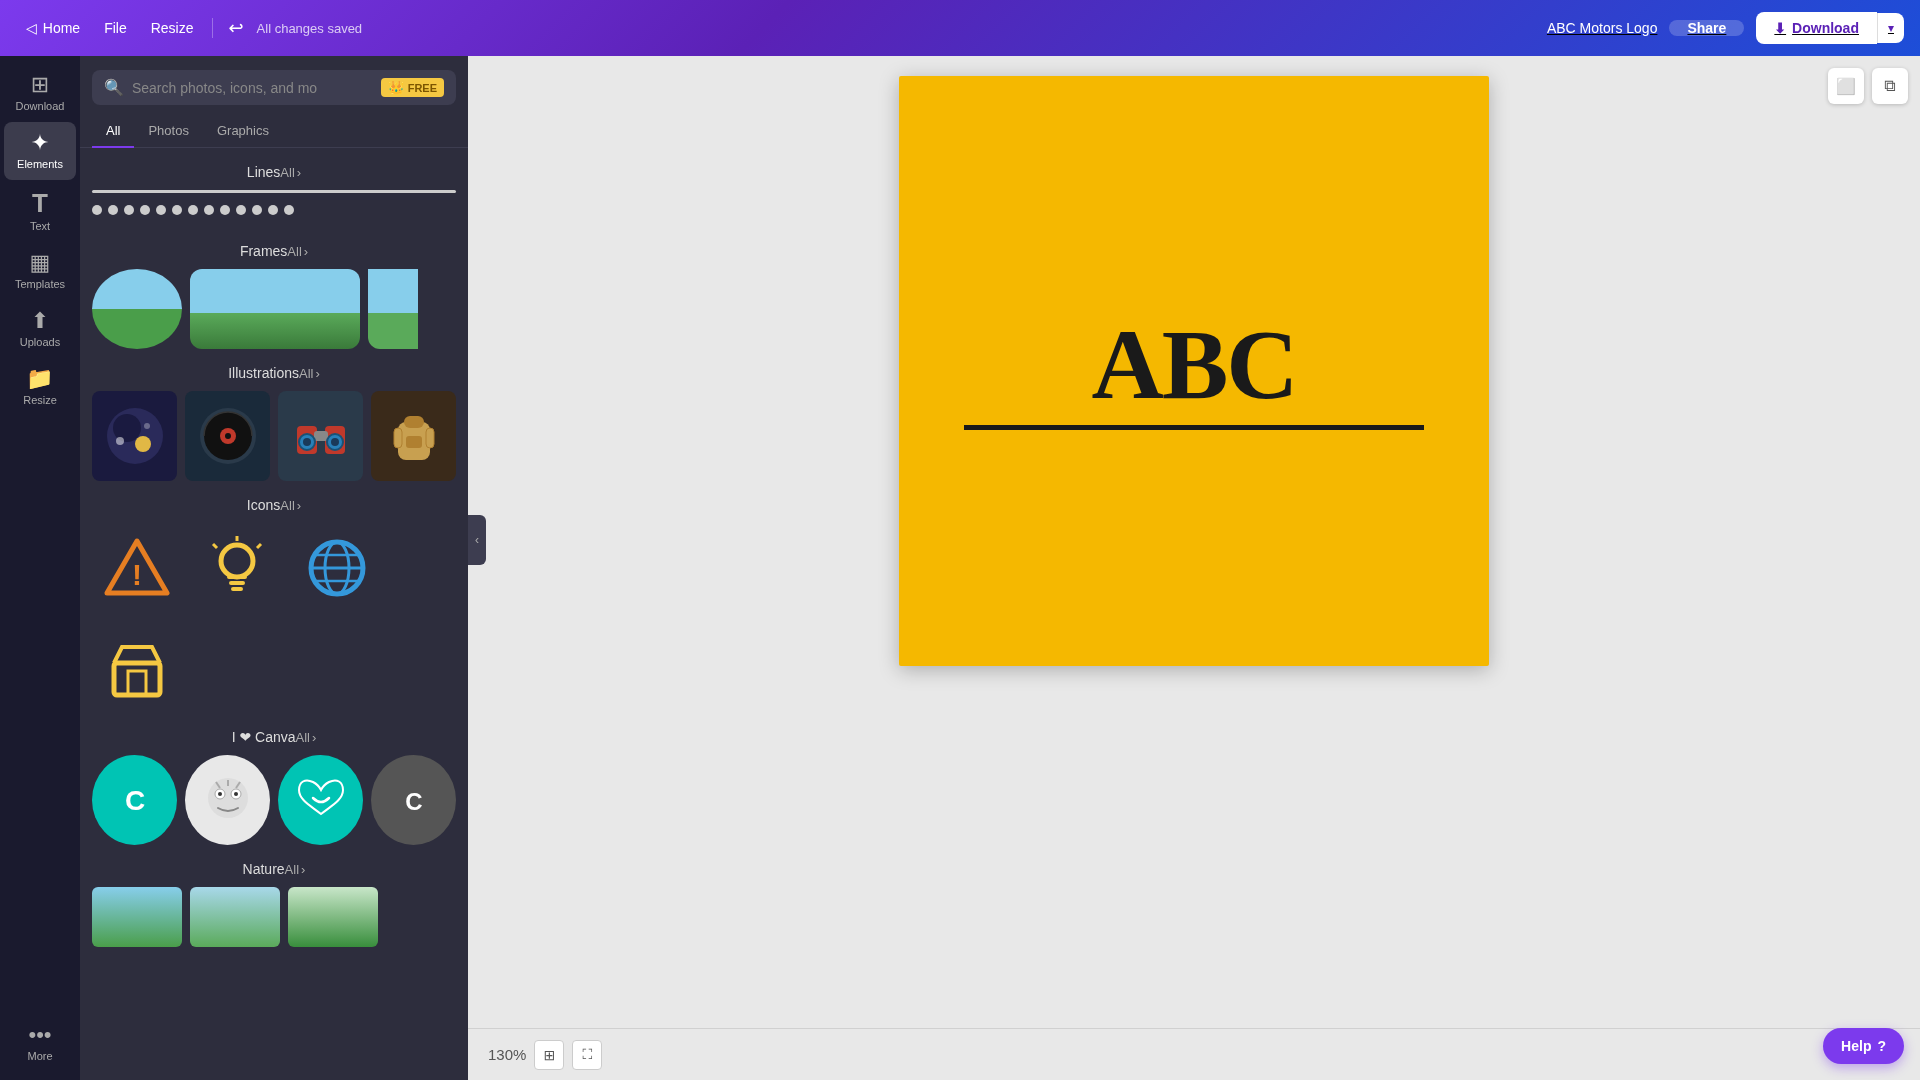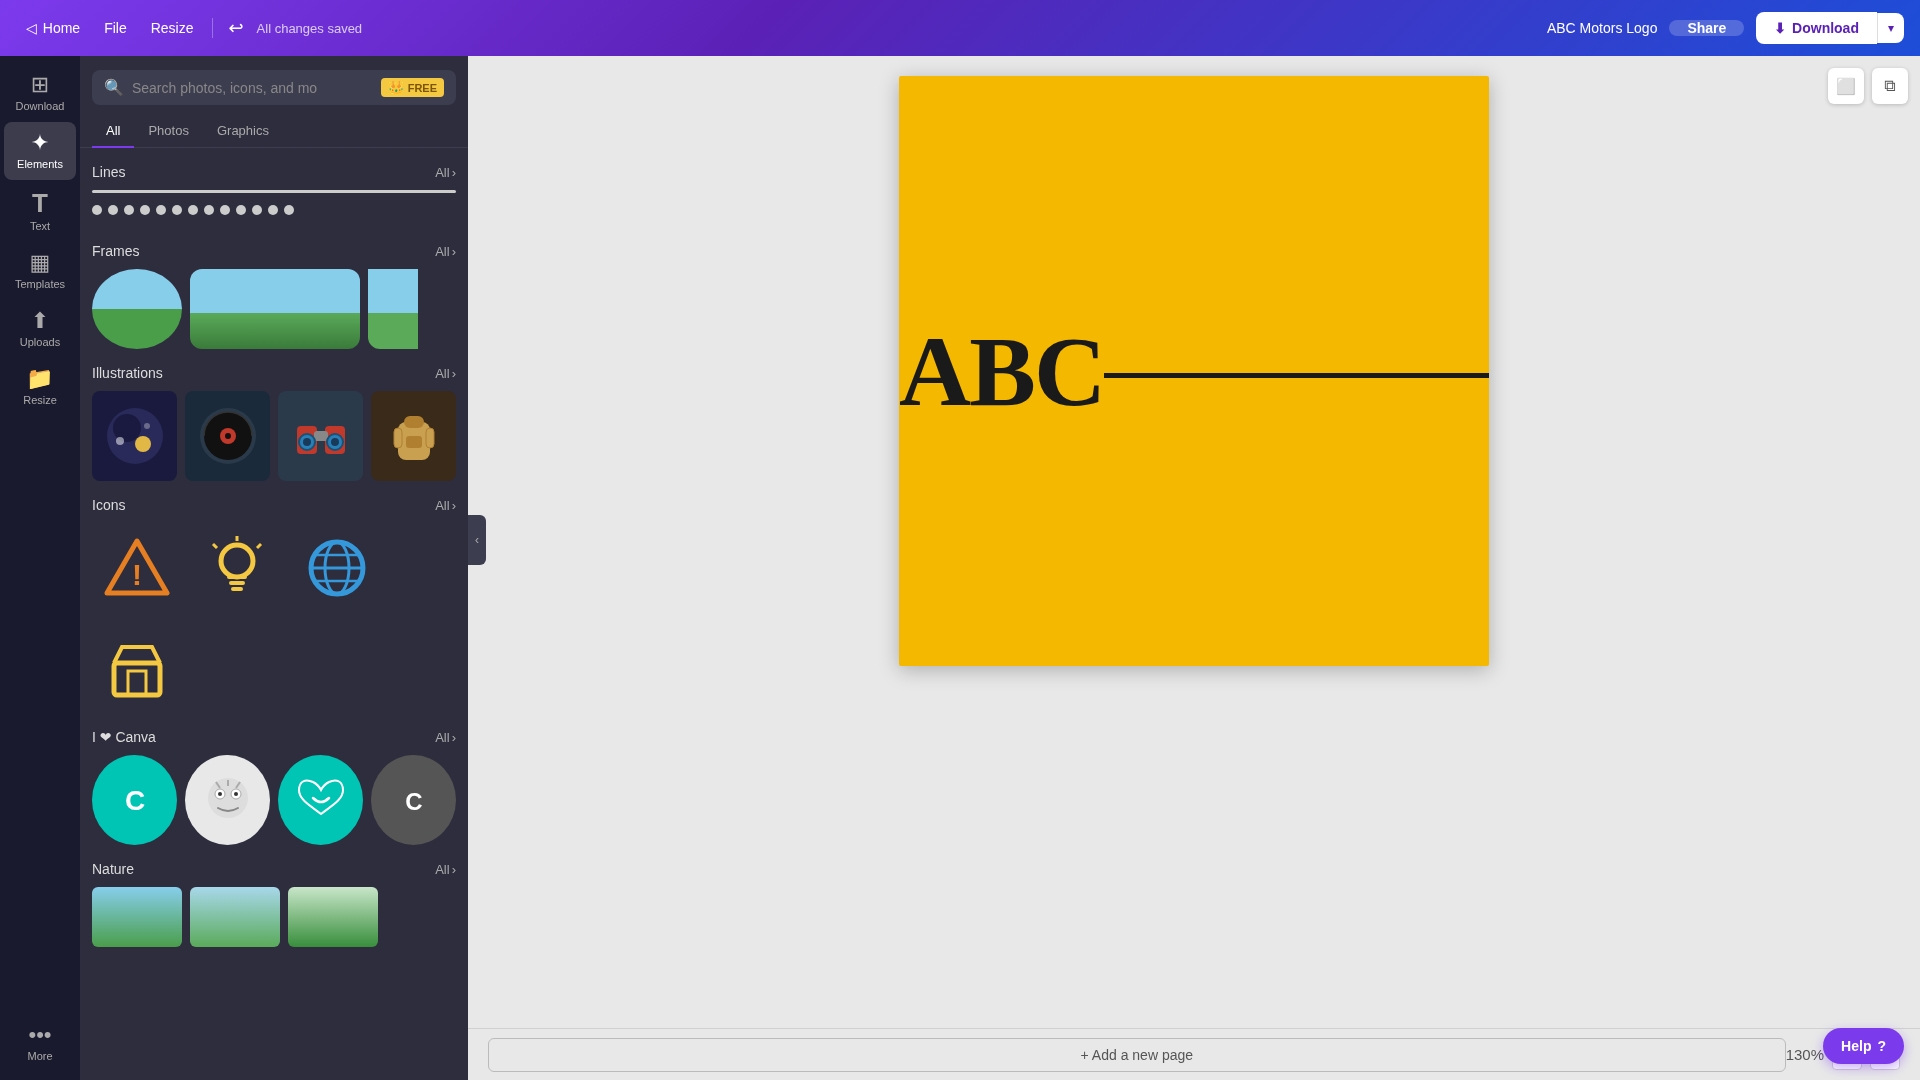--- a/index.html
+++ b/index.html
@@ -31,21 +31,21 @@
     .topbar-divider { width: 1px; height: 20px; background: rgba(255,255,255,0.3); margin: 0 4px; }
     .undo-btn {
       background: transparent; border: none; color: white; cursor: pointer;
       padding: 6px 8px; border-radius: 6px; font-size: 18px;
     }
     .saved-text {
       color: rgba(255,255,255,0.75);
       font-size: 13px;
       margin-left: 1px;
     }
-    .topbar-right { margin-left: auto; display: flex; align-items: center; gap: 12px; }
+    .topbar-right { margin-left: auto; display: flex; align-items: center; gap: 12px; text-decoration: underline; }
     .doc-name {
       color: white;
       font-size: 14px;
       font-weight: 500;
     }
     .share-btn {
       background: rgba(255,255,255,0.2);
       border: none;
       color: white;
       padding: 0 18px;
@@ -169,21 +169,21 @@
       color: #aaa;
       cursor: pointer;
       border-bottom: 2px solid transparent;
       margin-bottom: -1px;
     }
     .tab.active { color: white; border-bottom-color: #7c3aed; }
 
     .section { padding: 12px 12px 4px; }
     .section-header {
       display: flex;
-      justify-content: space-between;
+      justify-content: center;
       align-items: center;
       margin-bottom: 10px;
     }
     .section-title { color: #ddd; font-size: 14px; font-weight: 500; }
     .section-all {
       color: #aaa;
       font-size: 13px;
       cursor: pointer;
       display: flex; align-items: center; gap: 2px;
     }
@@ -330,21 +330,21 @@
       justify-content: center;
       flex: 1;
     }
     .canvas-page {
       width: 590px;
       height: 590px;
       background: #f5b800;
       border-radius: 2px;
       box-shadow: 0 4px 20px rgba(0,0,0,0.25);
       display: flex;
-      flex-direction: row;
+      flex-direction: column;
       align-items: center;
       justify-content: center;
       position: relative;
     }
     .canvas-text-main {
       font-family: 'Georgia', serif;
       font-size: 100px;
       font-weight: 900;
       color: #1a1a1a;
       line-height: 1.05;
@@ -720,23 +720,20 @@
     <div class="canvas-page">
       <div class="canvas-text-main">
         <div>ABC</div>
       </div>
       <div class="canvas-underline"></div>
     </div>
   </div>
 </div>
 
 <div class="bottom-bar">
-  <button class="add-page-btn">
-    <span>+ Add a new page</span>
-  </button>
   <div class="zoom-controls">
     <span class="zoom-text">130%</span>
     <button class="zoom-btn">⊞</button>
     <button class="fullscreen-btn">⛶</button>
   </div>
 </div>
 
 <button class="help-btn">
   <span>Help</span>
   <span>?</span>

